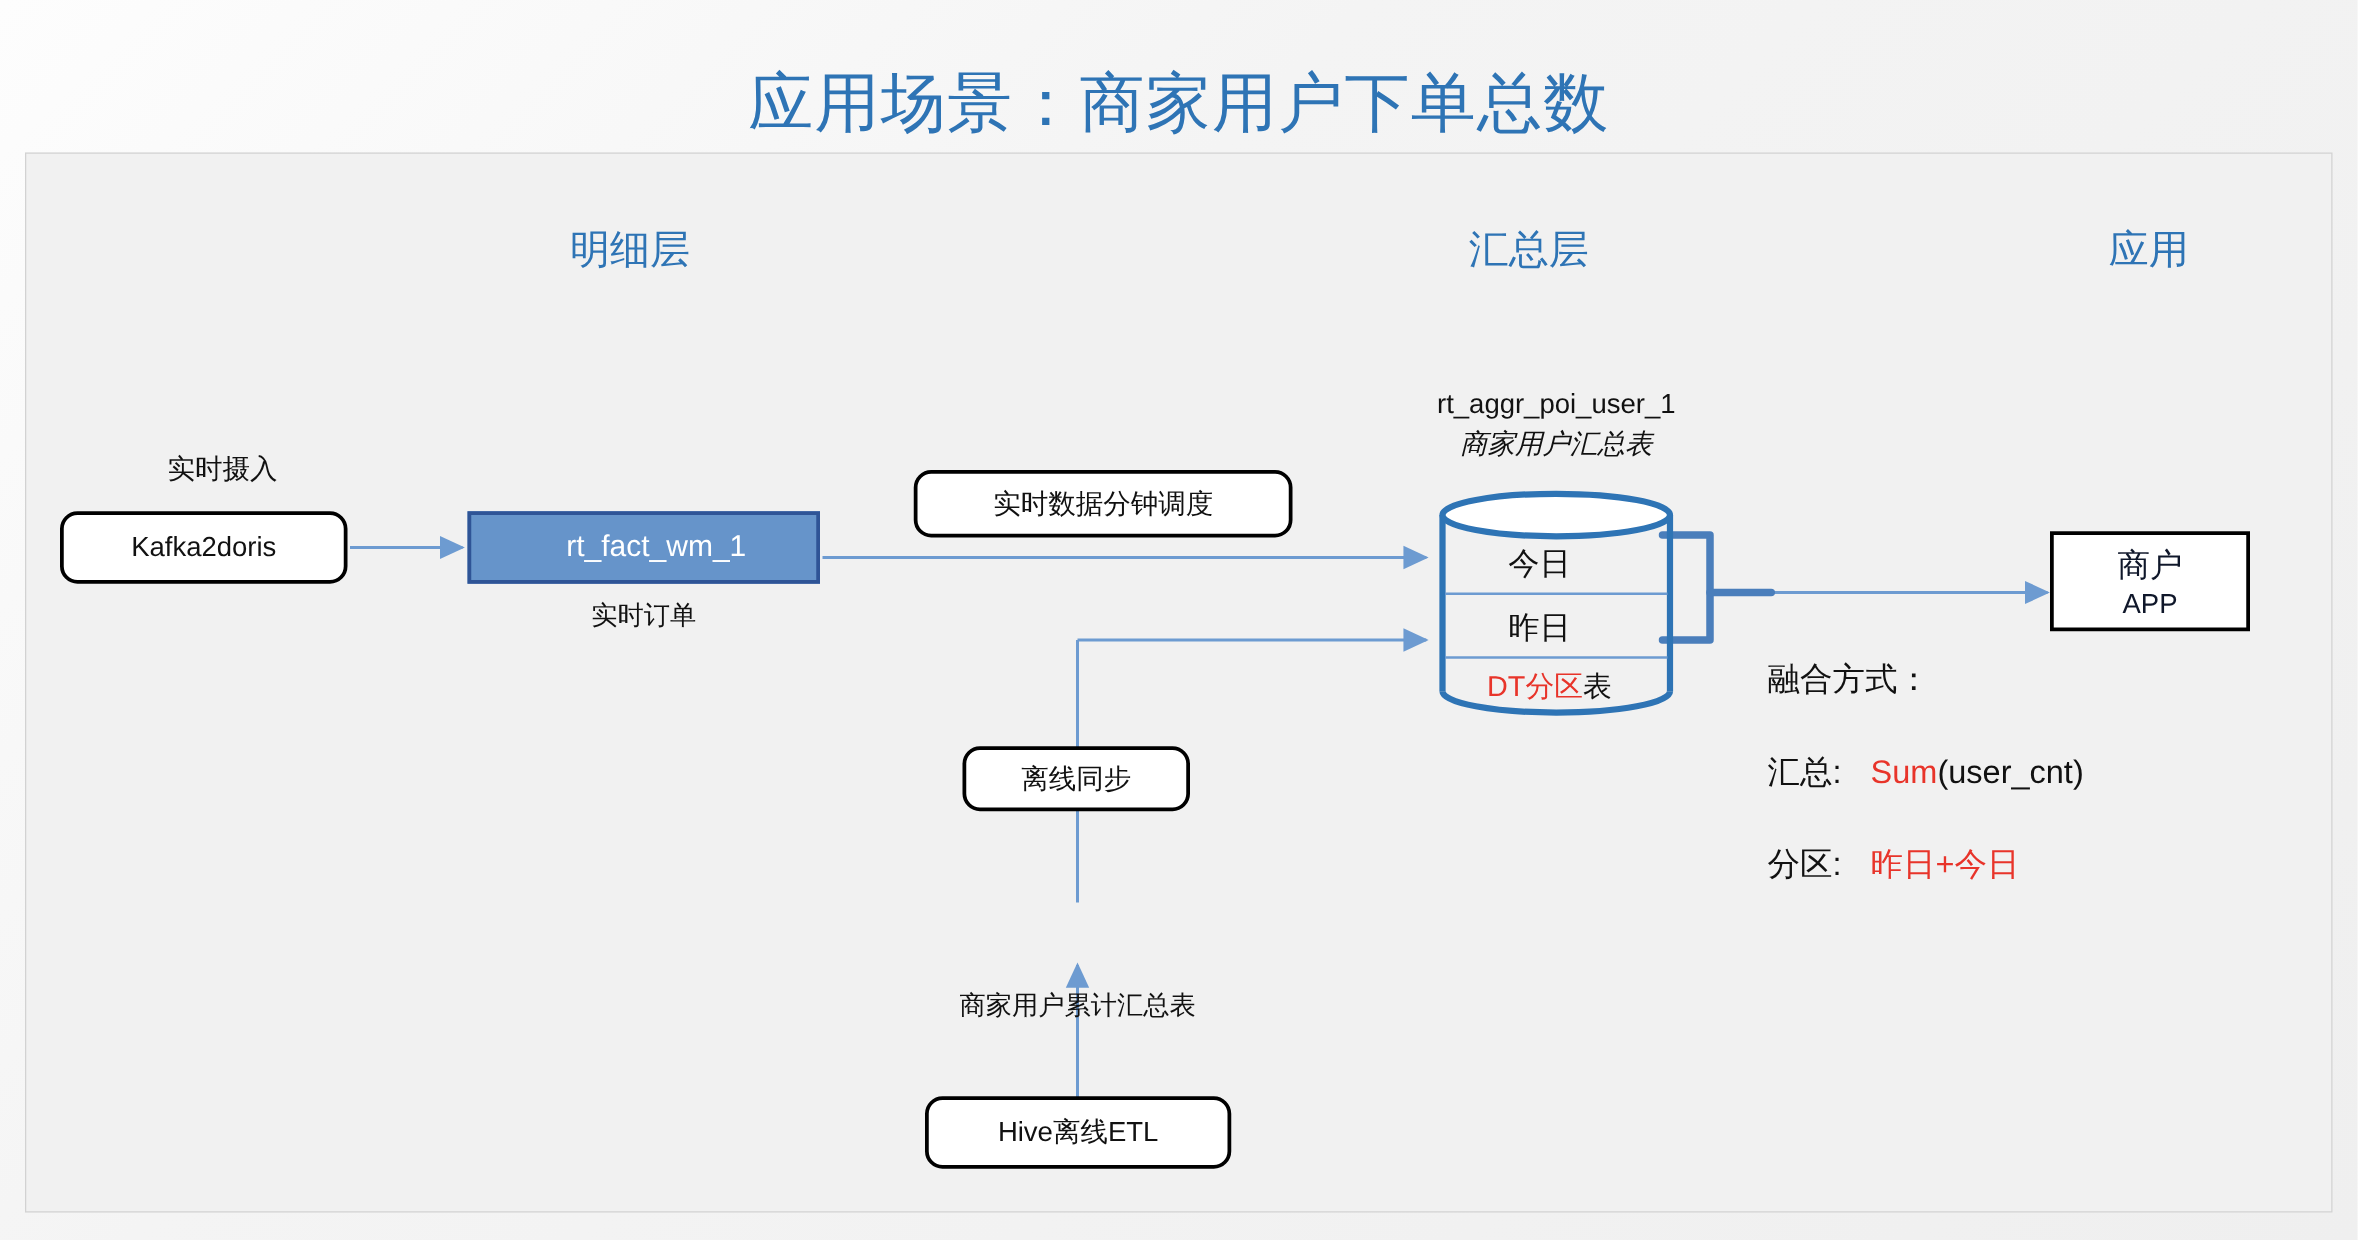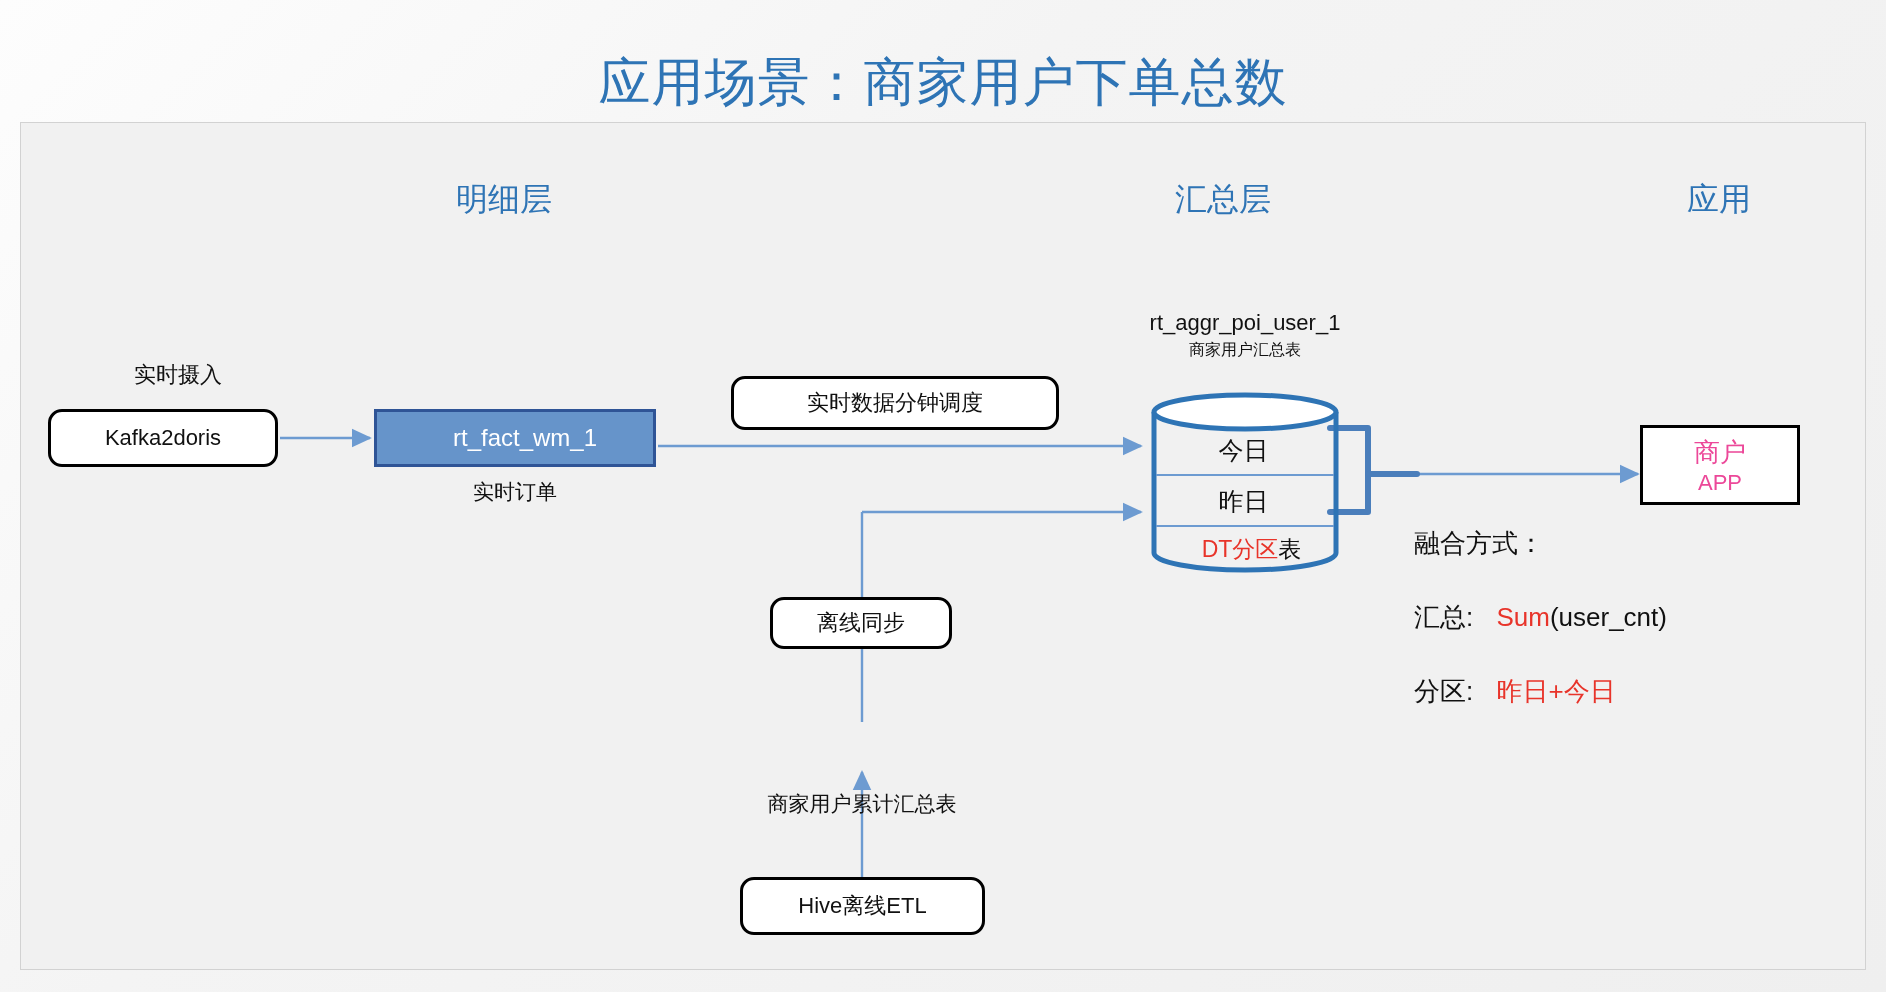--- a/index.html
+++ b/index.html
@@ -64,21 +64,21 @@
   }
   .sharp-box {
     position: absolute;
     background: #ffffff;
     border: 3px solid #000000;
     box-sizing: border-box;
     display: flex;
     flex-direction: column;
     align-items: center;
     justify-content: center;
-    color: #ec4899;
+    color: #0f172a;
     white-space: nowrap;
   }
   .blue-box {
     position: absolute;
     background: #6694CA;
     border: 3px solid #2F5496;
     box-sizing: border-box;
     display: flex;
     align-items: center;
     justify-content: center;
@@ -104,21 +104,21 @@
   .cylinder {
     position: absolute;
     left: 1151px;
     top: 390px;
     width: 188px;
     height: 185px;
   }
   .cyl-svg { position: absolute; left: 0; top: 0; }
   .cyl-row {
     position: absolute;
-    left: 12px;
+    left: 0;
     width: 161px;
     text-align: center;
     font-size: 25px;
     color: #111111;
     white-space: nowrap;
   }
   
   .note {
     position: absolute;
     font-size: 26px;
@@ -175,30 +175,30 @@
       <path d="M1368,474 L1417,474"></path>
     </g>
   </svg>
 
   <div class="plain-label" style="left:108px; top:360px; width:140px;">实时摄入</div>
   <div class="rounded-box" style="left:48px; top:409px; width:230px; height:58px;">Kafka2doris</div>
 
   <div class="blue-box" style="left:374px; top:409px; width:282px; height:58px;padding-left:20px;">rt_fact_wm_1</div>
   <div class="cap-label" style="left:374px; top:478px; width:282px;">实时订单</div>
 
-  <div class="rounded-box" style="left:731px; top:376px; width:328px; height:54px;">实时数据分钟调度</div>
+  <div class="rounded-box" style="left:731px; top:376px; width:303px; height:54px;">实时数据分钟调度</div>
 
   <div class="rounded-box" style="left:770px; top:597px; width:182px; height:52px;">离线同步</div>
 
   <div class="cap-label" style="left:648px; top:790px; width:428px;">商家用户累计汇总表</div>
 
   <div class="rounded-box" style="left:740px; top:877px; width:245px; height:58px;">Hive离线ETL</div>
 
   <div class="cap-label" style="left:1069px; top:310px; width:352px; font-size:22px;">rt_aggr_poi_user_1</div>
-  <div class="cap-label" style="left:1069px; top:340px; width:352px; font-size:16px;">商家用户汇总表</div>
+  <div class="cap-label" style="left:1069px; top:340px; width:352px; font-size:22px;font-style:italic;">商家用户汇总表</div>
 
   <div class="cylinder">
     <svg class="cyl-svg" width="188" height="185" viewBox="0 0 188 185" xmlns="http://www.w3.org/2000/svg">
       <path d="M3,22 L3,163" stroke="#2E74B5" stroke-width="5" fill="none"></path>
       <path d="M185,22 L185,163" stroke="#2E74B5" stroke-width="5" fill="none"></path>
       <ellipse cx="94" cy="22" rx="91" ry="17" fill="#ffffff" stroke="#2E74B5" stroke-width="5"></ellipse>
       <path d="M3,163 A91,17 0 0 0 185,163" fill="none" stroke="#2E74B5" stroke-width="5"></path>
       <line x1="5" y1="85" x2="183" y2="85" stroke="#6D9BD1" stroke-width="2"></line>
       <line x1="5" y1="136" x2="183" y2="136" stroke="#6D9BD1" stroke-width="2"></line>
     </svg>

